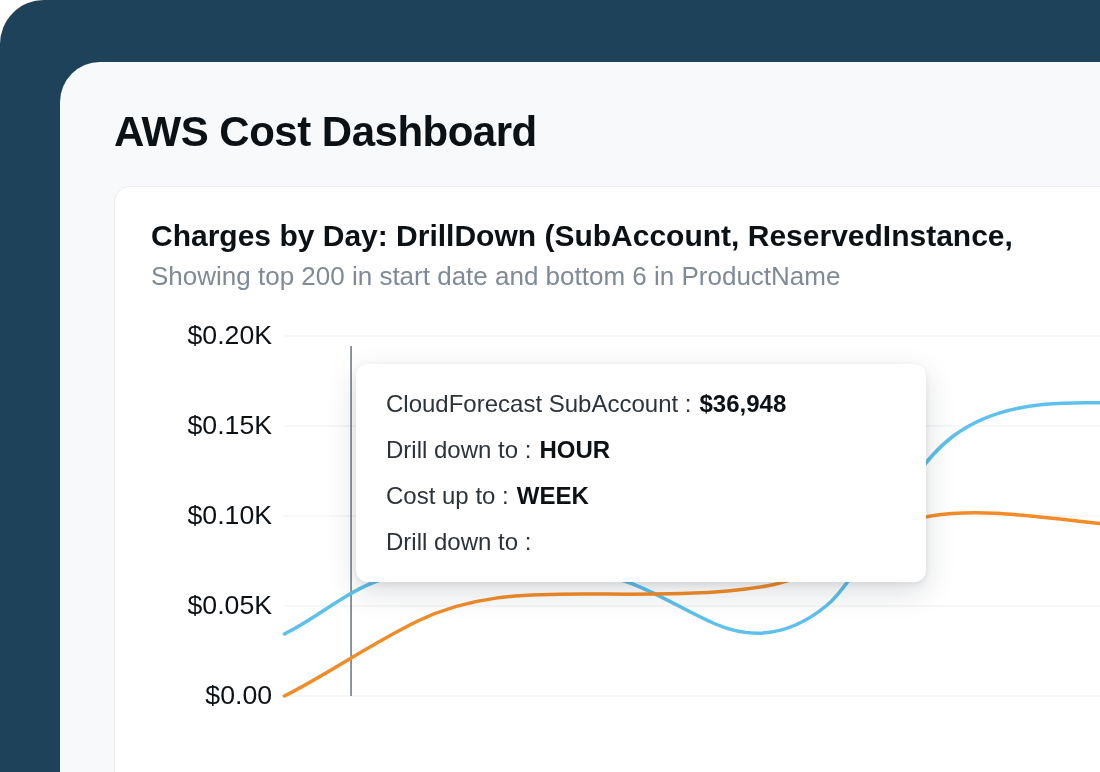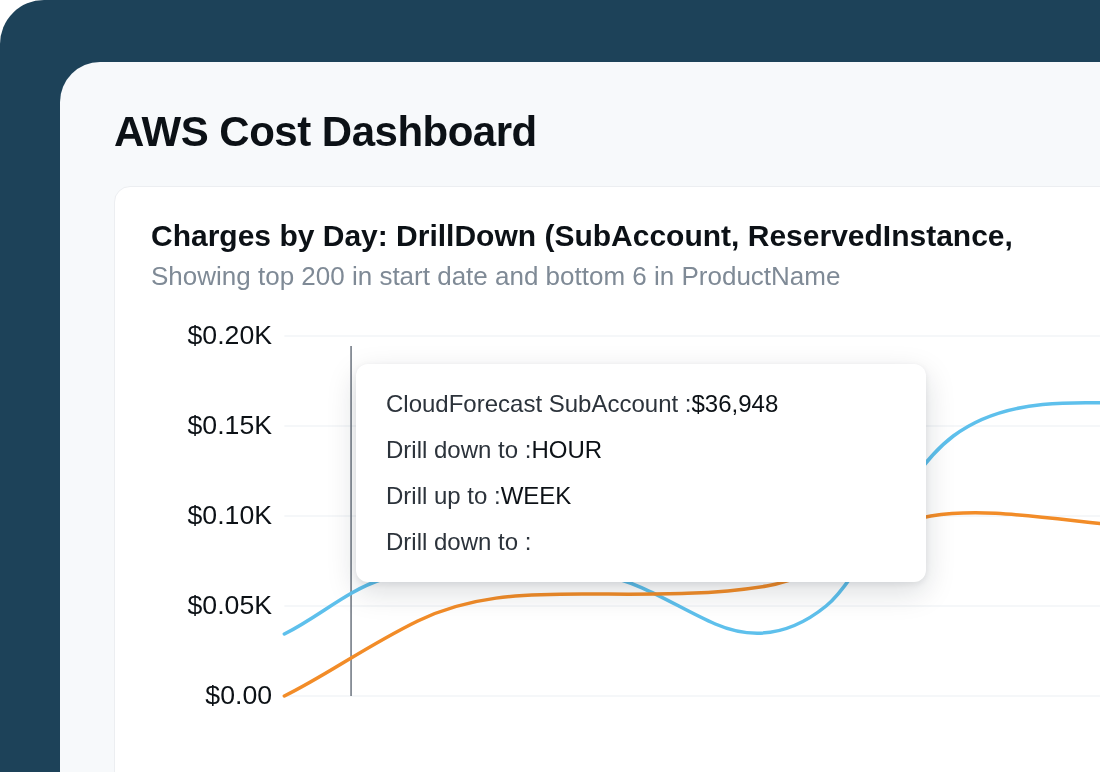--- a/index.html
+++ b/index.html
@@ -117,34 +117,35 @@
     border-radius: 12px;
     box-shadow: 0 10px 30px rgba(16, 24, 38, 0.15), 0 2px 6px rgba(16,24,38,0.08);
     padding: 26px 30px;
     box-sizing: border-box;
     min-width: 570px;
   }
 
   .tooltip-row {
     display: flex;
     align-items: baseline;
+    gap: 8px;
     font-size: 24px;
     color: #0c1116;
     margin: 0 0 18px 0;
     white-space: nowrap;
   }
   .tooltip-row:last-child { margin-bottom: 0; }
 
   .tooltip-label {
     font-weight: 400;
     color: #2c333b;
   }
 
   .tooltip-value {
-    font-weight: 400;
+    font-weight: 700;
     color: #0c1116;
   }
 </style>
 </head>
 <body>
 
 <div class="outer-panel">
   <div class="dashboard-card">
     <h1 class="dashboard-title">AWS Cost Dashboard</h1>
 
@@ -189,21 +190,21 @@
         <div class="tooltip" style="left:205px; top:48px;">
           <div class="tooltip-row">
             <span class="tooltip-label">CloudForecast SubAccount :</span>
             <span class="tooltip-value">$36,948</span>
           </div>
           <div class="tooltip-row">
             <span class="tooltip-label">Drill down to :</span>
             <span class="tooltip-value">HOUR</span>
           </div>
           <div class="tooltip-row">
-            <span class="tooltip-label">Drill up to :</span>
+            <span class="tooltip-label">Cost up to :</span>
             <span class="tooltip-value">WEEK</span>
           </div>
           <div class="tooltip-row">
             <span class="tooltip-label">Drill down to :</span>
           </div>
         </div>
       </div>
     </div>
   </div>
 </div>

